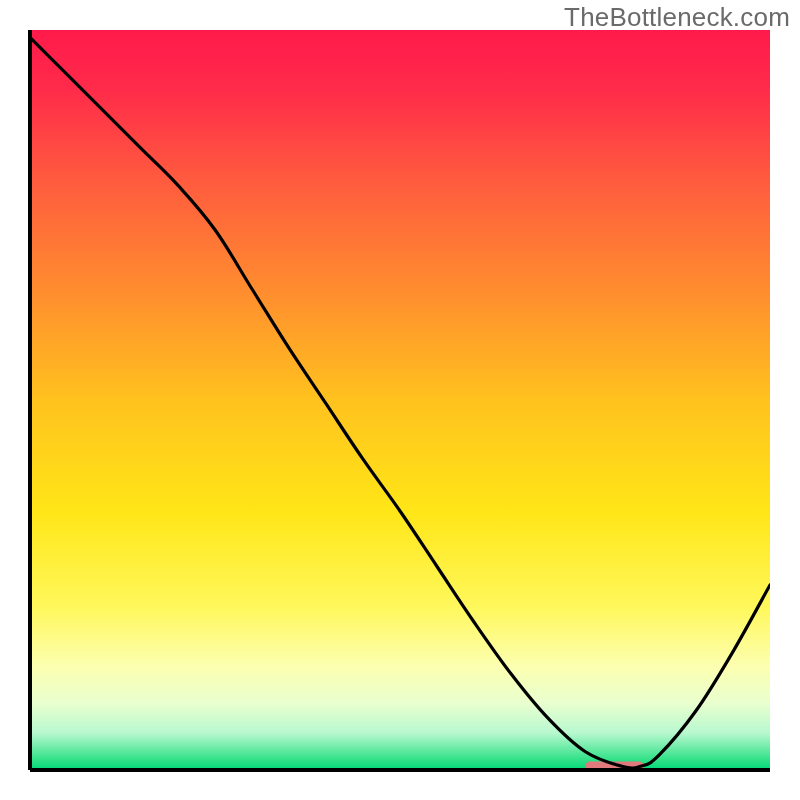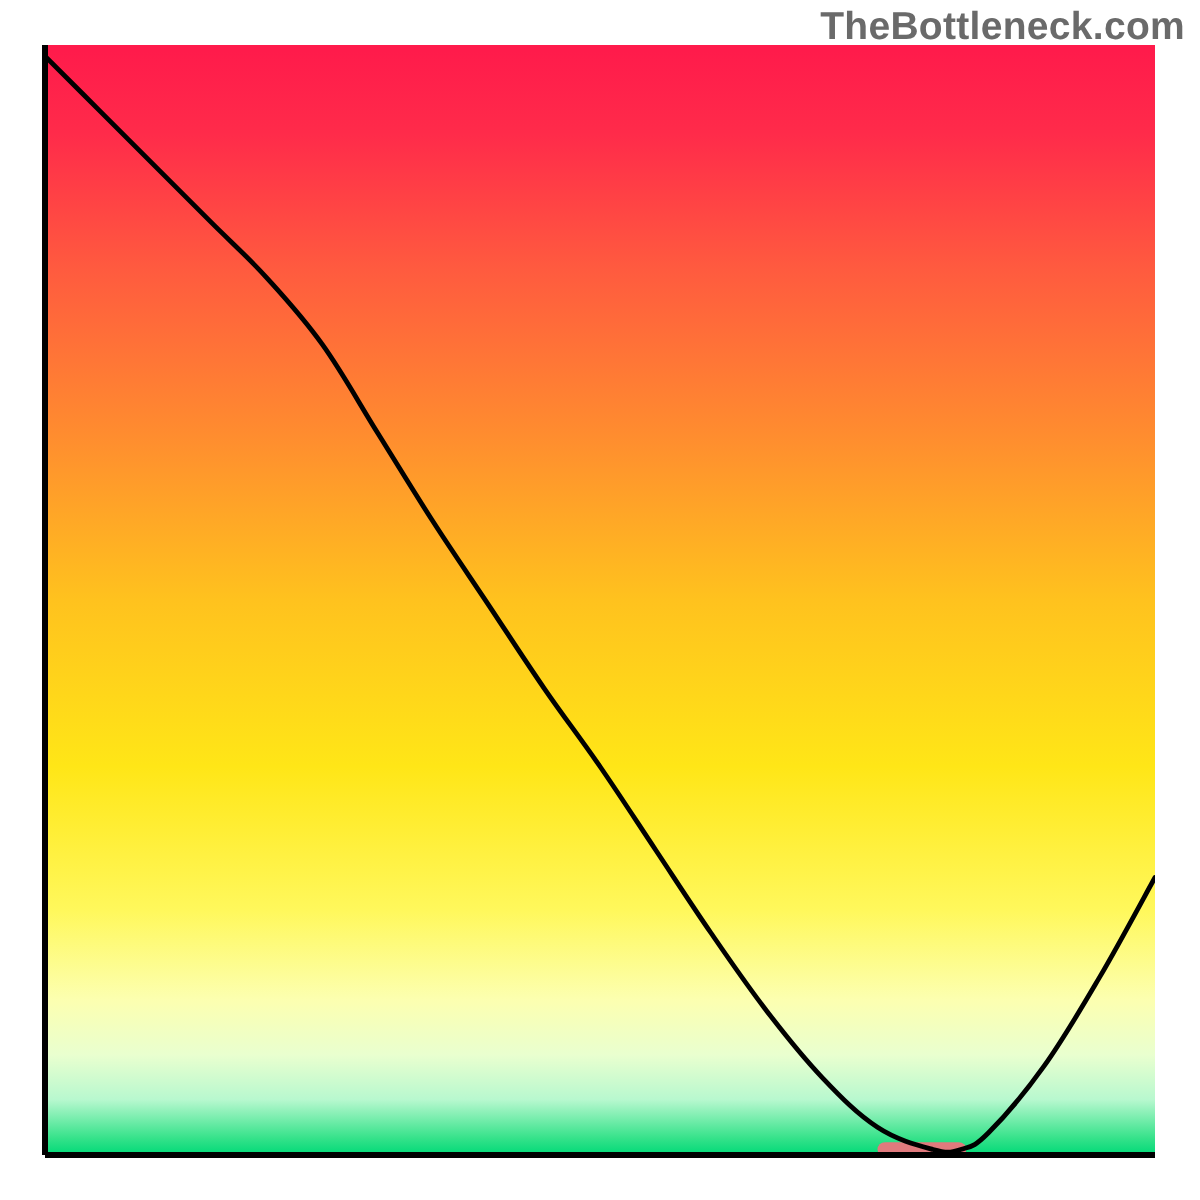--- a/index.html
+++ b/index.html
@@ -13,21 +13,21 @@
   .frame {
     position: relative;
     width: 800px;
     height: 800px;
   }
   .watermark {
     position: absolute;
     top: 2px;
     right: 10px;
     font-size: 26px;
-    font-weight: 700;
+    font-weight: 400;
     color: #6a6a6a;
     letter-spacing: 0.2px;
   }
   svg {
     position: absolute;
     left: 0;
     top: 0;
   }
 </style>
 </head>

